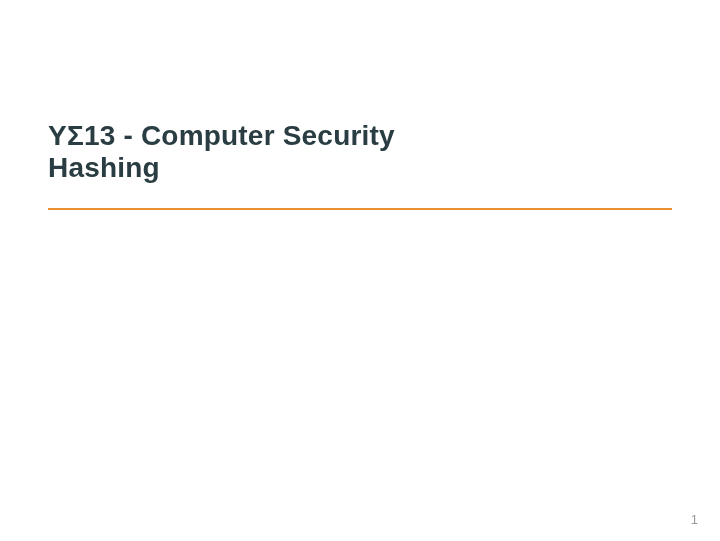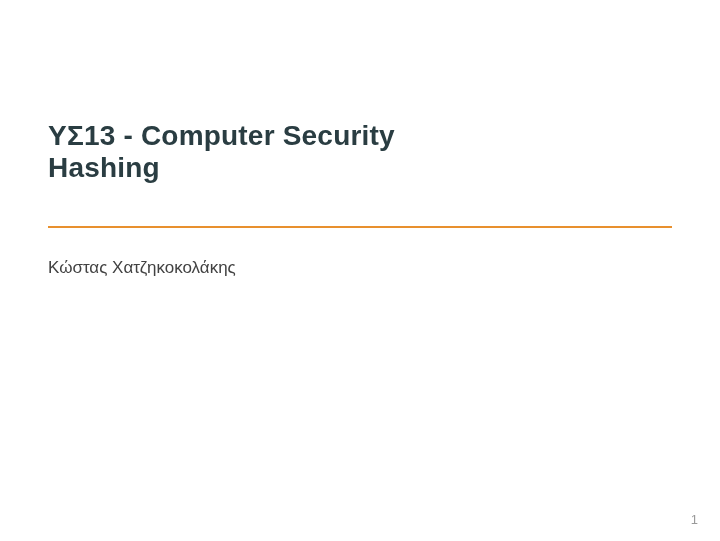--- a/index.html
+++ b/index.html
@@ -24,21 +24,21 @@
     .course-title {
       font-size: 28px;
       font-weight: 600;
       color: #2a3d42;
       letter-spacing: 0.2px;
     }
     .topic-title {
       font-size: 28px;
       font-weight: 600;
       color: #2a3d42;
-      margin-bottom: 42px;
+      margin-bottom: 24px;
       letter-spacing: 0.2px;
     }
     .divider {
       border: none;
       border-top: 2px solid #e8902e;
       margin-bottom: 30px;
       width: 100%;
     }
     .author {
       font-size: 17px;
@@ -53,15 +53,14 @@
       color: #9a9a9a;
     }
   </style>
 </head>
 <body>
 
 <div class="slide">
   <h1 class="course-title">ΥΣ13 - Computer Security</h1>
   <h2 class="topic-title">Hashing</h2>
   <hr class="divider">
-  <p class="author">Κώστας Χατζηκοκολάκης</p>
   <div class="page-number">1</div>
 </div>
 
 </body></html>

